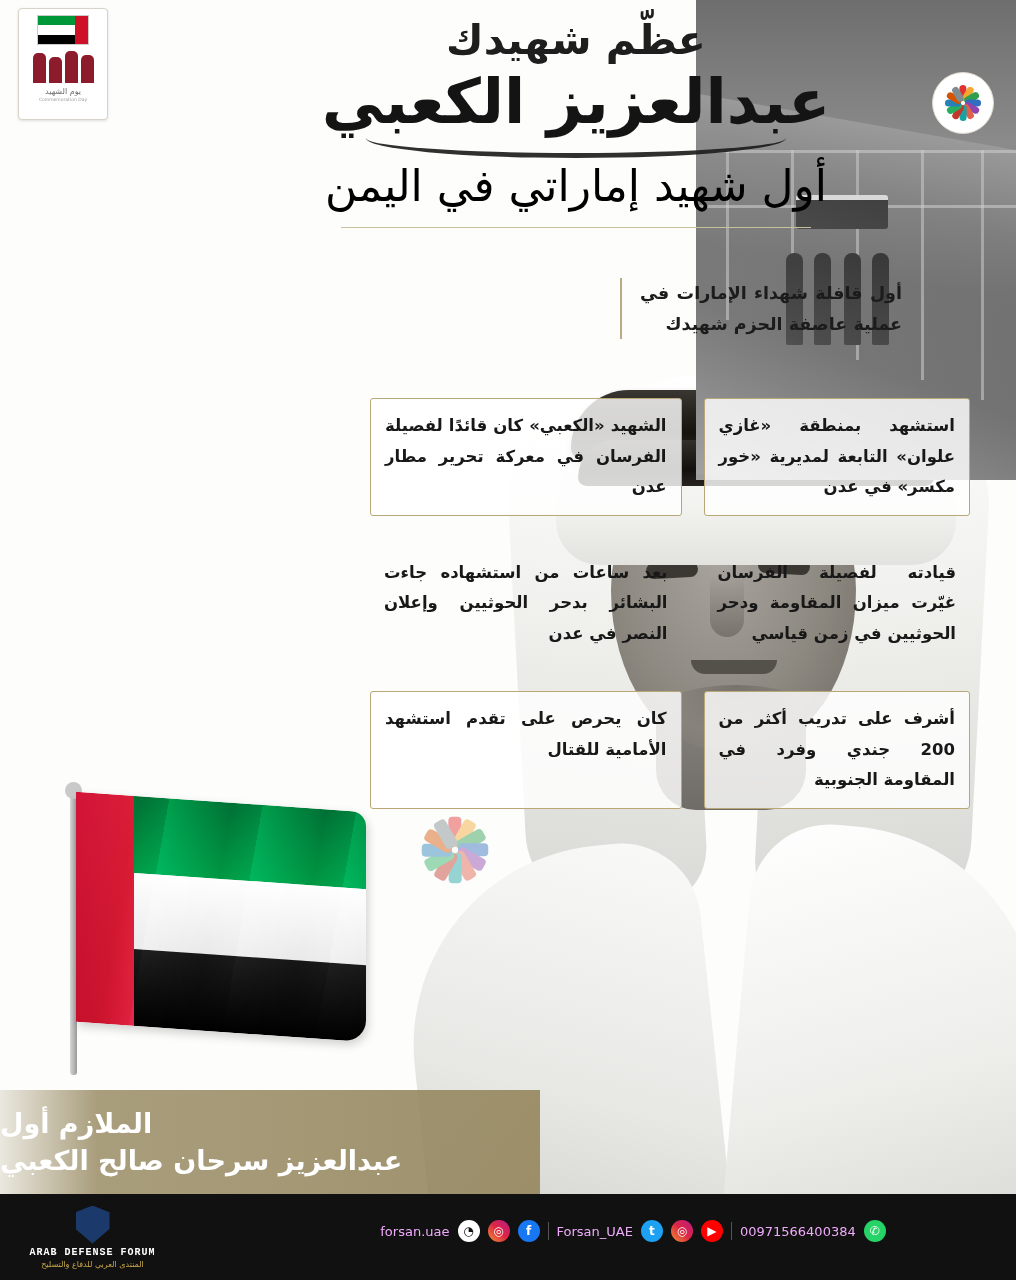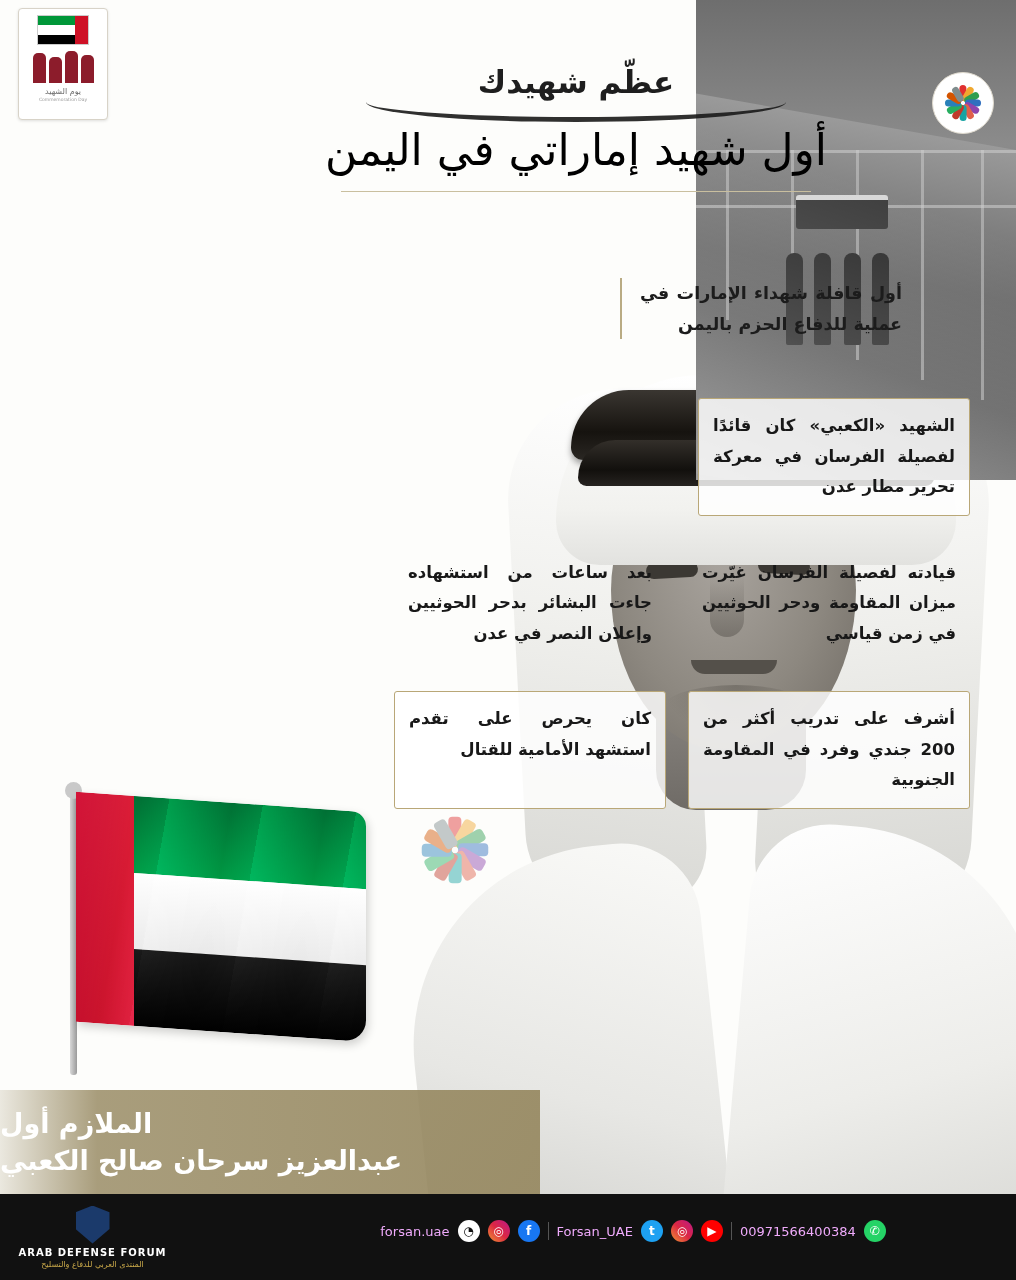--- a/index.html
+++ b/index.html
@@ -192,21 +192,21 @@
     width: 8px; height: 16px; border-radius: 4px;
     transform-origin: 50% 0%;
   }
 
   
   .headline {
     position: absolute; right: 120px; top: 16px;
     width: 640px; text-align: center; z-index: 12;
   }
   .h-kicker {
-    font-size: 31px; color: #1e1e1e; font-weight: bold; letter-spacing: 0; margin-top: 48px;
+    font-size: 41px; color: #1e1e1e; font-weight: bold; letter-spacing: 0;
   }
   .h-name {
     font-size: 62px; color: #141414; font-weight: bold; margin-top: 4px; line-height: 1.1;
   }
   .h-swoosh {
     width: 420px; height: 20px; margin: 2px auto 0;
     border-bottom: 5px solid #1a1a1a;
     border-radius: 0 0 50% 50%/0 0 100% 100%;
     opacity: .9;
   }
@@ -236,21 +236,21 @@
   .fact-row { display: flex; gap: 22px; margin-bottom: 30px; }
   .fact-box {
     border: 1.5px solid #b9a777;
     border-radius: 3px;
     padding: 12px 14px;
     font-size: 16.5px; line-height: 1.85; font-weight: bold;
     color: #181818; text-align: justify;
     background: rgba(255,255,255,.82);
   }
   .fact-box.w1 { width: 282px; }
-  .fact-box.w2 { width: 272px; }
+  .fact-box.w2 { width: 330px; }
   .fact-row.noborder .fact-box { border: none; background: transparent; }
 
   
   .flagwrap {
     position: absolute; left: 30px; top: 790px; width: 340px; height: 290px; z-index: 11;
   }
   .pole {
     position: absolute; left: 40px; top: 0; width: 7px; height: 285px;
     background: linear-gradient(90deg,#d8d8d8,#9a9a9a);
     border-radius: 3px;
@@ -302,21 +302,21 @@
   }
   .adf {
     position: absolute; left: 10px; top: 6px; width: 165px; height: 74px;
     display: flex; flex-direction: column; align-items: center; justify-content: center;
   }
   .adf .shield {
     width: 34px; height: 38px; background: #1b3a6b;
     clip-path: polygon(50% 0, 100% 18%, 100% 62%, 50% 100%, 0 62%, 0 18%);
     position: relative;
   }
-  .adf .t1 { font-size: 10px; color: #ffffff; letter-spacing: 1px; font-weight: bold; margin-top: 3px; }
+  .adf .t1 { font-size: 10px; color: #ffffff; letter-spacing: 1px; font-weight: bold; margin-top: 3px; font-family: Liberation Mono, monospace; }
   .adf .t2 { font-size: 8px; color: #caa94a; margin-top: 2px; }
   .social {
     position: absolute; right: 0; left: 250px; top: 26px;
     display: flex; align-items: center; justify-content: center; gap: 8px;
   }
   .si {
     width: 22px; height: 22px; border-radius: 50%;
     background: #ffffff; color: #111; font-size: 12px;
     display: flex; align-items: center; justify-content: center;
     font-weight: bold;
@@ -403,31 +403,33 @@
         <i style="background: rgb(192, 57, 43); transform: translate(-50%, 0px) rotate(210deg) translateY(-18.05px); width: 7.22px; height: 16.15px;"></i>
         <i style="background: rgb(39, 174, 96); transform: translate(-50%, 0px) rotate(240deg) translateY(-18.05px); width: 7.22px; height: 16.15px;"></i>
         <i style="background: rgb(41, 128, 185); transform: translate(-50%, 0px) rotate(270deg) translateY(-18.05px); width: 7.22px; height: 16.15px;"></i>
         <i style="background: rgb(211, 84, 0); transform: translate(-50%, 0px) rotate(300deg) translateY(-18.05px); width: 7.22px; height: 16.15px;"></i>
         <i style="background: rgb(127, 140, 141); transform: translate(-50%, 0px) rotate(330deg) translateY(-18.05px); width: 7.22px; height: 16.15px;"></i>
       </div>
   </div>
 
   <div class="headline">
     <div class="h-kicker">عظّم شهيدك</div>
+    <div class="h-name">عبدالعزيز الكعبي</div>
     <div class="h-swoosh"></div>
     <div class="h-sub">أول شهيد إماراتي في اليمن</div>
     <div class="h-rule"></div>
   </div>
 
   <div class="topfacts">
-    <div class="tf-cell a">أول قافلة شهداء الإمارات في عملية للدفاع الحزم باليمن</div>
+    <div class="tf-cell a">أول قافلة شهداء الإمارات في عملية عاصفة الحزم شهيدك</div>
   </div>
 
   <div class="facts">
     <div class="fact-row">
+      <div class="fact-box w1">استشهد بمنطقة «غازي علوان» التابعة لمديرية «خور مكسر» في عدن</div>
       <div class="fact-box w2">الشهيد «الكعبي» كان قائدًا لفصيلة الفرسان في معركة تحرير مطار عدن</div>
     </div>
     <div class="fact-row noborder">
       <div class="fact-box w1">قيادته لفصيلة الفرسان غيّرت ميزان المقاومة ودحر الحوثيين في زمن قياسي</div>
       <div class="fact-box w2">بعد ساعات من استشهاده جاءت البشائر بدحر الحوثيين وإعلان النصر في عدن</div>
     </div>
     <div class="fact-row">
       <div class="fact-box w1">أشرف على تدريب أكثر من 200 جندي وفرد في المقاومة الجنوبية</div>
       <div class="fact-box w2">كان يحرص على تقدم استشهد الأمامية للقتال</div>
     </div>

